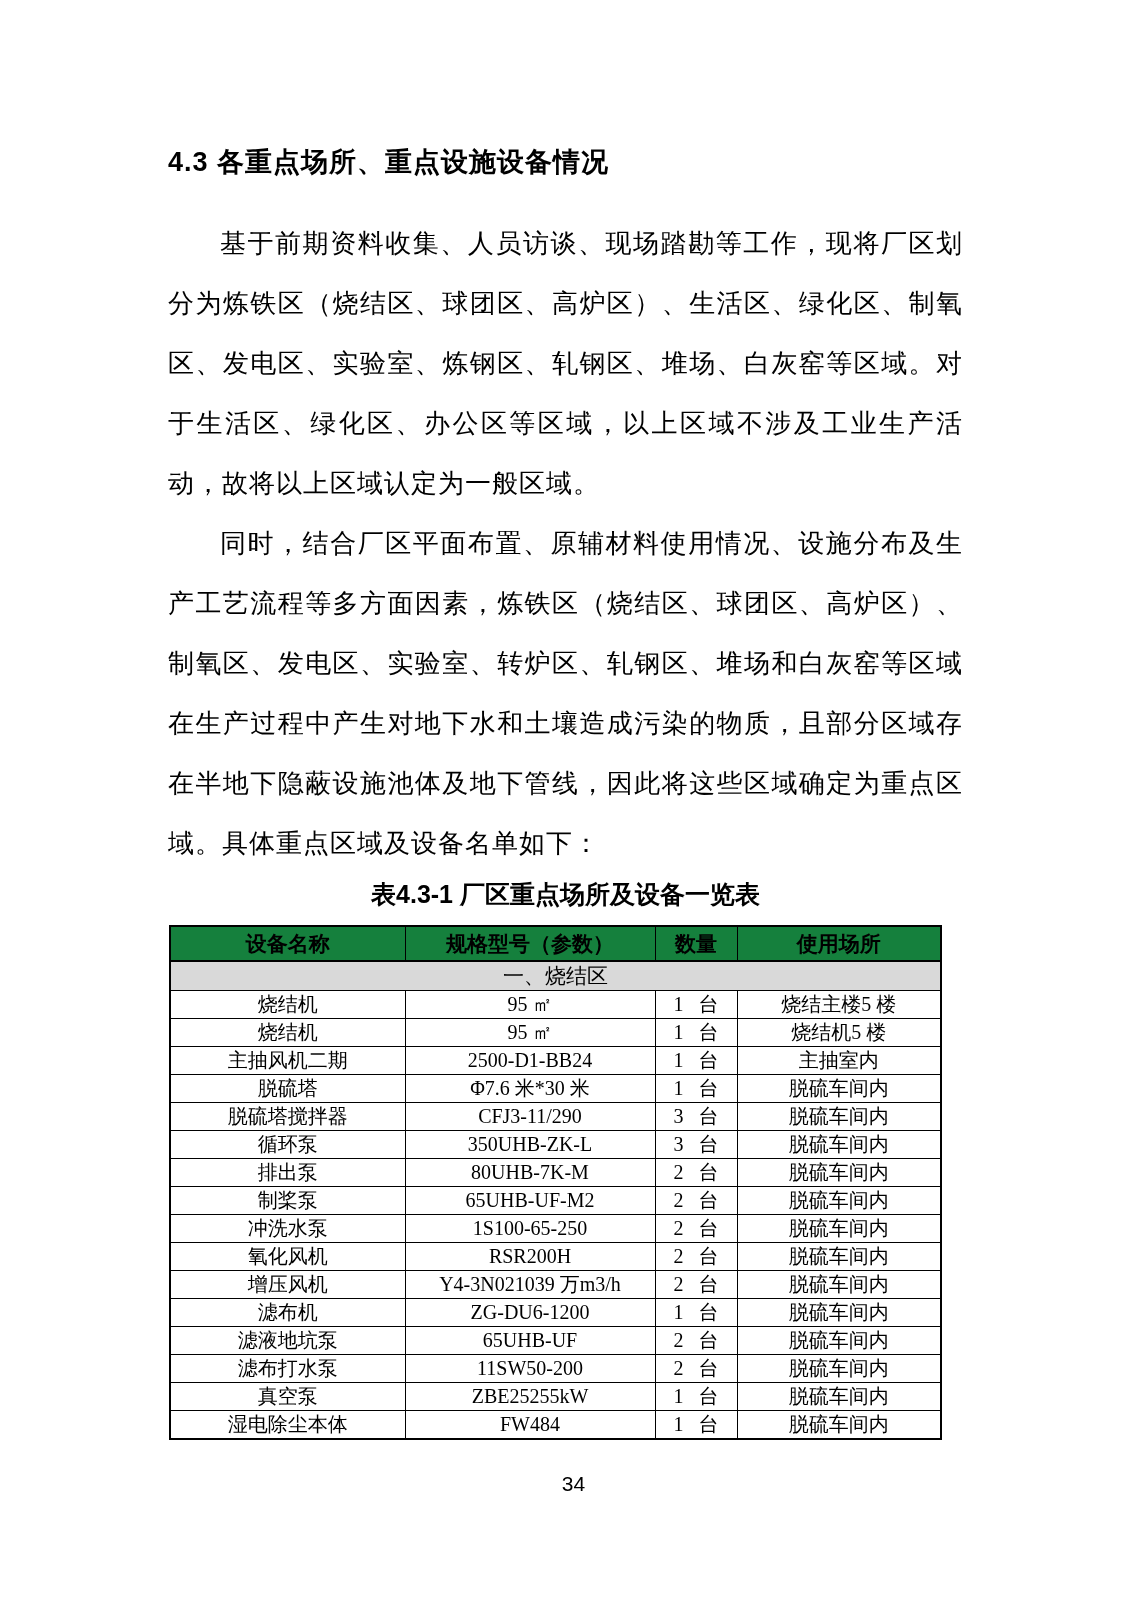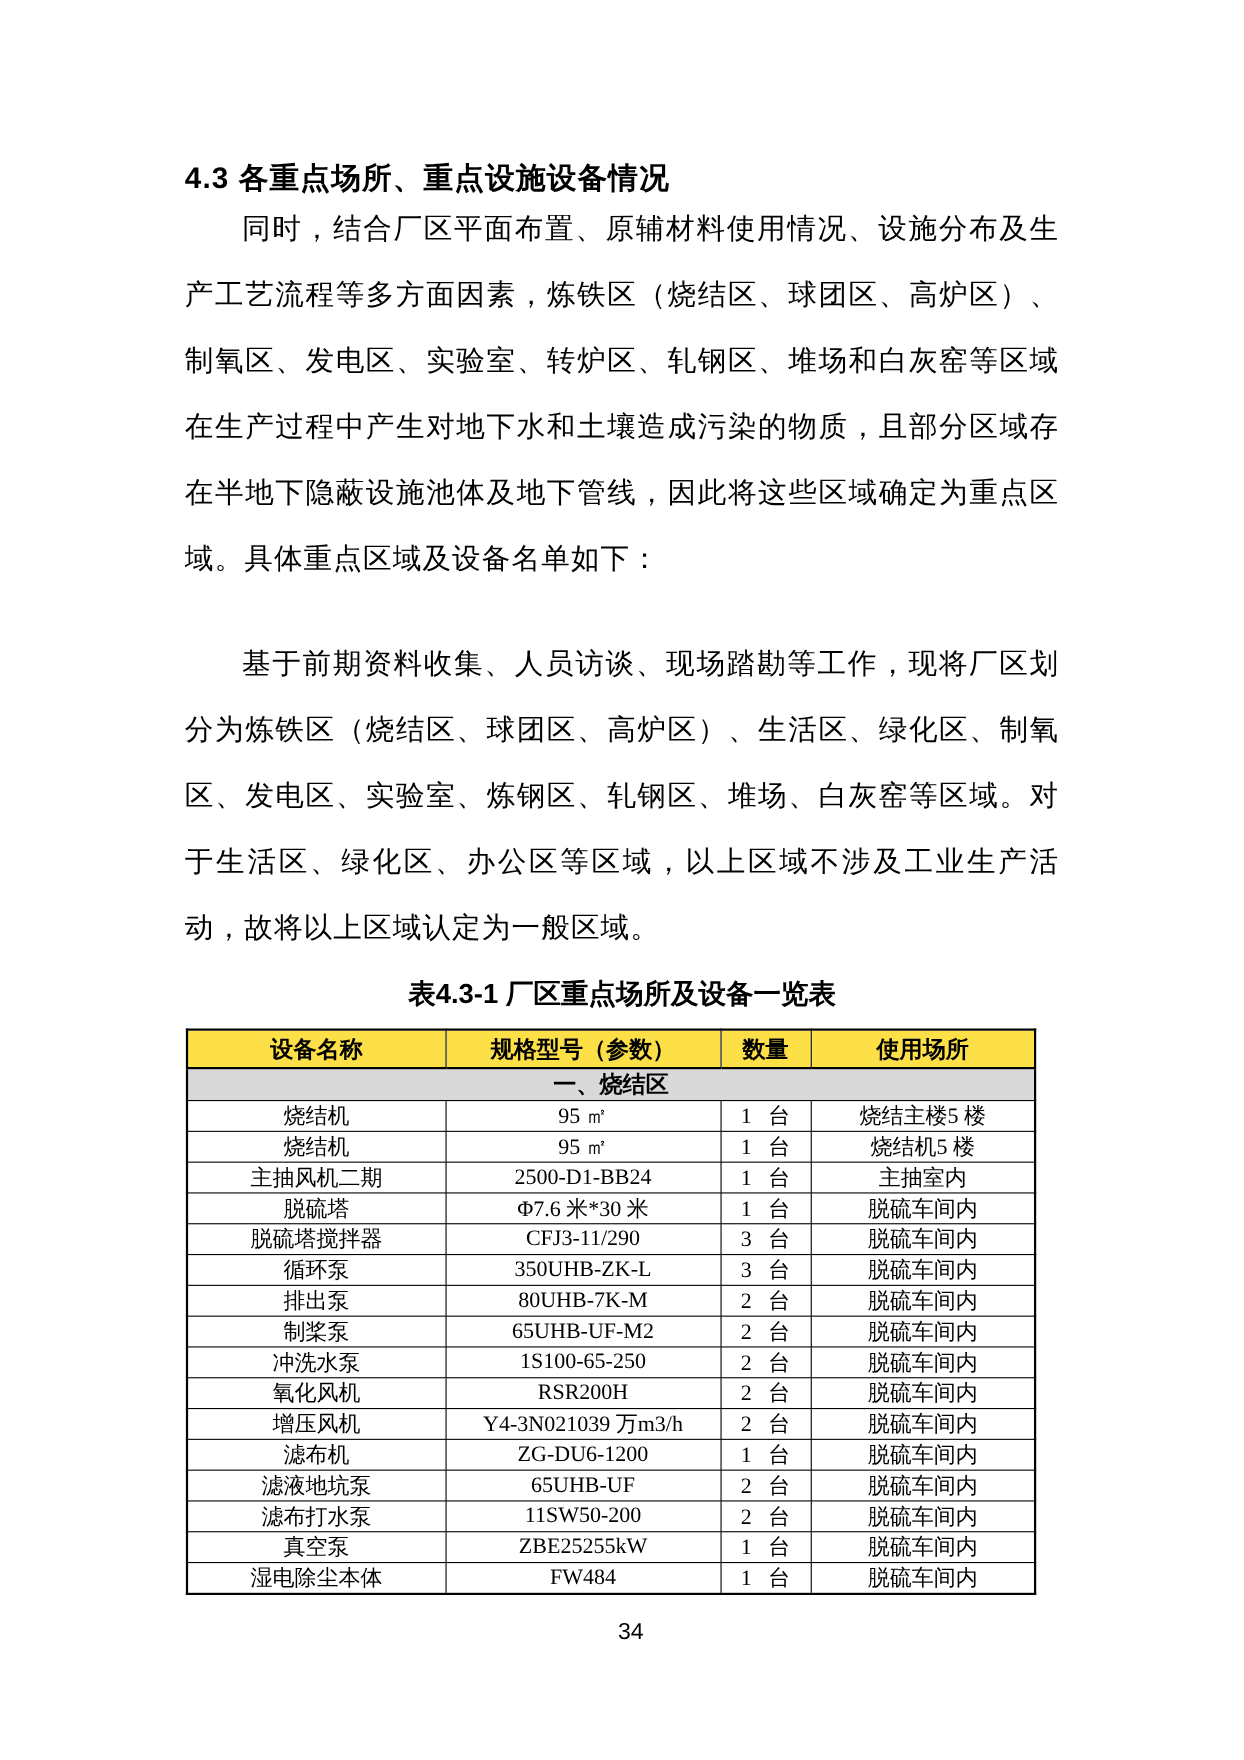--- a/index.html
+++ b/index.html
@@ -37,47 +37,47 @@
     text-indent: 2em;
     margin: 0;
   }
   .para.first { margin-top: 36px; }
   .table-title {
     font-family: "Liberation Sans", "DejaVu Sans", sans-serif;
     font-weight: bold;
     font-size: 25px;
     line-height: 36px;
     text-align: center;
-    margin: 12px 0 0 0;
+    margin: 2px 0 0 0;
   }
   table.equip {
     border-collapse: collapse;
     table-layout: fixed;
     width: 771px;
     margin: 13px 0 0 1px;
     border: 2px solid #000;
   }
   table.equip th, table.equip td {
     border: 1px solid #000;
     text-align: center;
     vertical-align: middle;
     padding: 0 2px;
     overflow: hidden;
     white-space: nowrap;
   }
   table.equip th {
-    background: #fde047;
+    background: #15803d;
     font-weight: bold;
     font-size: 21px;
     height: 33px;
   }
   table.equip thead th { border-bottom: 2px solid #000; }
   tr.section-row td {
     background: #d9d9d9;
-    font-weight: bold;
+    font-weight: normal;
     font-size: 21px;
     height: 25px;
   }
   tr.data-row td {
     font-size: 20px;
     height: 24.6px;
     font-weight: normal;
   }
   td.qty { word-spacing: 10px; }
   .page-number {
@@ -91,23 +91,23 @@
   }
 </style>
 </head>
 <body>
 
 <div class="page">
   <div class="content">
 
     <h1 class="heading">4.3 各重点场所、重点设施设备情况</h1>
 
+    <p class="para first">基于前期资料收集、人员访谈、现场踏勘等工作，现将厂区划分为炼铁区（烧结区、球团区、高炉区）、生活区、绿化区、制氧区、发电区、实验室、炼钢区、轧钢区、堆场、白灰窑等区域。对于生活区、绿化区、办公区等区域，以上区域不涉及工业生产活动，故将以上区域认定为一般区域。</p>
+
     <p class="para">同时，结合厂区平面布置、原辅材料使用情况、设施分布及生产工艺流程等多方面因素，炼铁区（烧结区、球团区、高炉区）、制氧区、发电区、实验室、转炉区、轧钢区、堆场和白灰窑等区域在生产过程中产生对地下水和土壤造成污染的物质，且部分区域存在半地下隐蔽设施池体及地下管线，因此将这些区域确定为重点区域。具体重点区域及设备名单如下：</p>
-
-    <p class="para first">基于前期资料收集、人员访谈、现场踏勘等工作，现将厂区划分为炼铁区（烧结区、球团区、高炉区）、生活区、绿化区、制氧区、发电区、实验室、炼钢区、轧钢区、堆场、白灰窑等区域。对于生活区、绿化区、办公区等区域，以上区域不涉及工业生产活动，故将以上区域认定为一般区域。</p>
 
     <div class="table-title">表4.3-1 厂区重点场所及设备一览表</div>
 
     <table class="equip">
       <colgroup>
         <col style="width:235px">
         <col style="width:250px">
         <col style="width:82px">
         <col style="width:204px">
       </colgroup>

